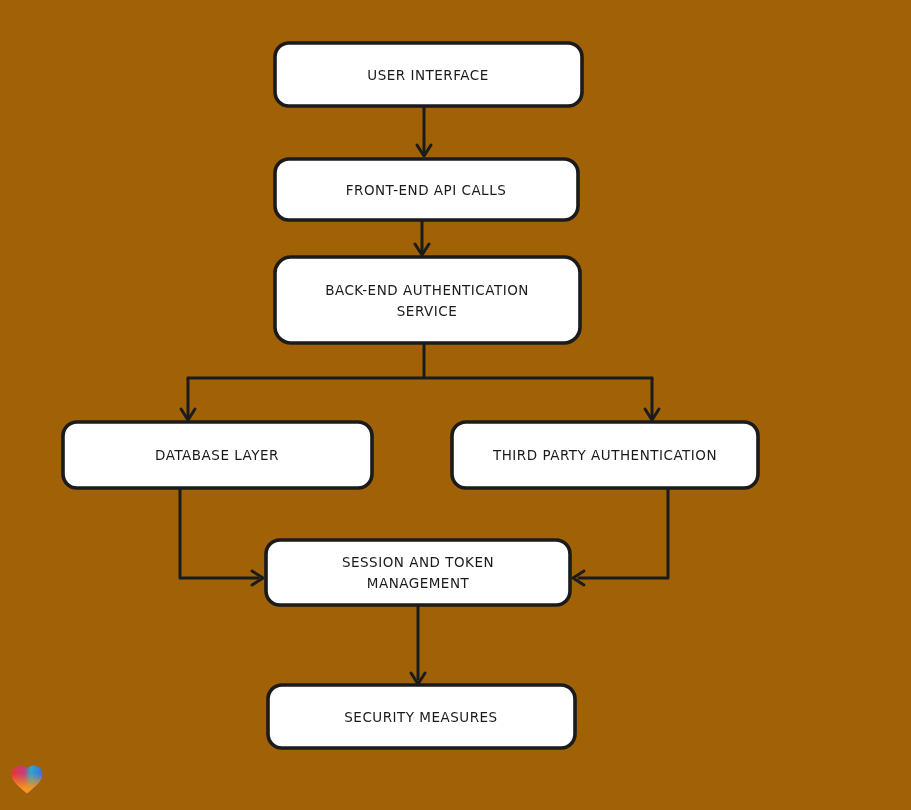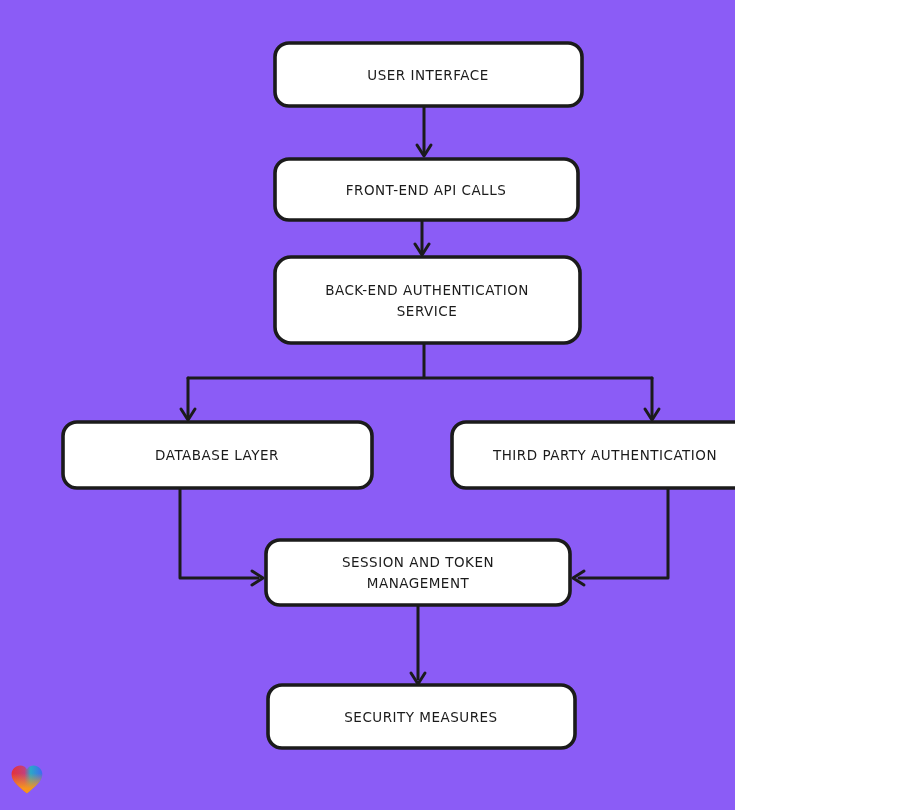--- a/index.html
+++ b/index.html
@@ -2,23 +2,23 @@
 <html><head>
 <meta charset="utf-8">
 <style>
   html, body {
     margin: 0;
     padding: 0;
     background: #ffffff;
   }
   .stage {
     position: relative;
-    width: 735px;
+    width: 911px;
     height: 810px;
-    background: #8b5cf6;
+    background: #a16207;
     overflow: hidden;
   }
   svg.diagram {
     display: block;
   }
   .node-box {
     fill: #ffffff;
     stroke: #1b1b1b;
     stroke-width: 3.6;
   }

